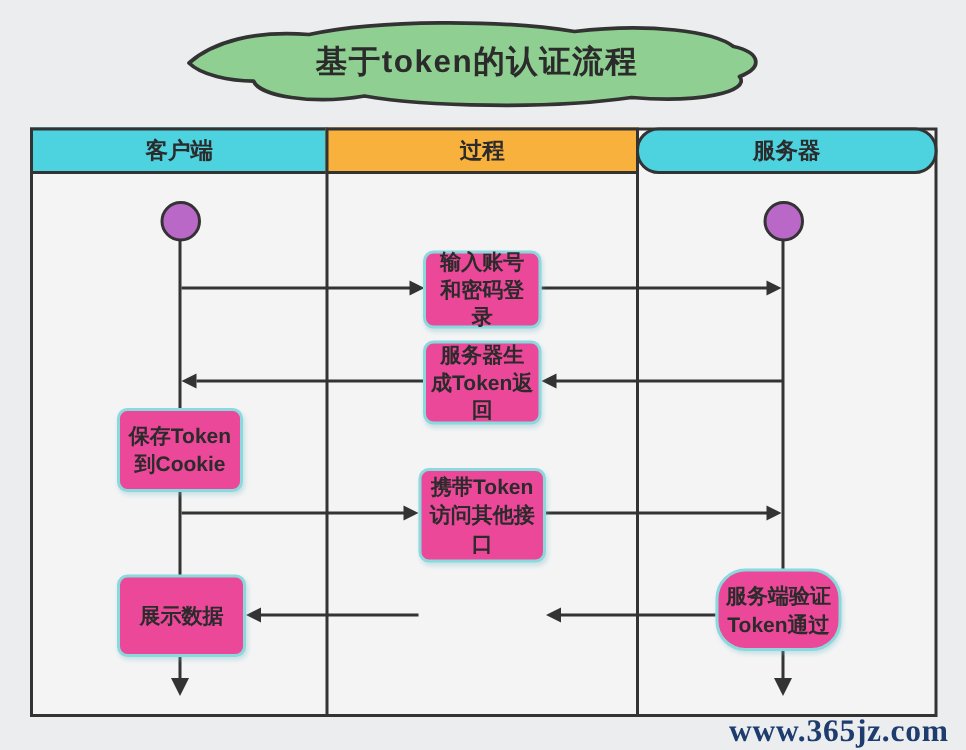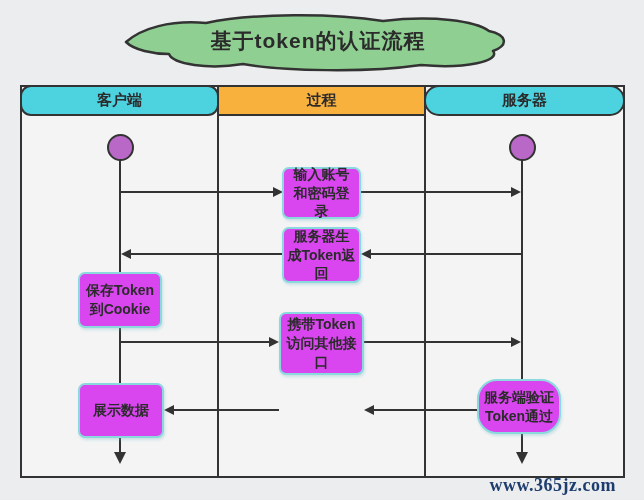--- a/index.html
+++ b/index.html
@@ -23,21 +23,21 @@
   .title-text{position:absolute;left:118px;top:12px;width:400px;height:58px;
     display:flex;align-items:center;justify-content:center;
     font-size:21px;font-weight:bold;color:var(--txt);letter-spacing:1px;}
 
   
   .frame{position:absolute;left:20px;top:85px;width:605px;height:393px;
     border:2px solid var(--line);background:var(--frame-bg);}
   .hdr{position:absolute;top:85px;height:31px;border:2px solid var(--line);
     display:flex;align-items:center;justify-content:center;
     font-size:15px;font-weight:bold;color:var(--txt);}
-  .hdr-client{left:20px;width:199px;background:var(--cyan);border-radius:11px;}
+  .hdr-client{left:20px;width:199px;background:var(--cyan);}
   .hdr-process{left:217px;width:209px;background:var(--orange);}
   .hdr-server{left:424px;width:201px;background:var(--cyan);border-radius:15px;}
   .divider{position:absolute;top:114px;height:362px;width:2px;background:var(--line);}
   .div-1{left:217px;}
   .div-2{left:424px;}
 
   
   .lifeline{position:absolute;width:2px;background:var(--line);top:160px;height:294px;}
   .ll-client{left:119px;}
   .ll-server{left:521px;}
@@ -58,35 +58,35 @@
     border-left:10px solid var(--line);}
   .head-l{position:absolute;width:0;height:0;z-index:3;
     border-top:5px solid transparent;border-bottom:5px solid transparent;
     border-right:10px solid var(--line);}
   .r1{top:191px;} .r1h{top:187px;}
   .r2{top:253px;} .r2h{top:249px;}
   .r3{top:341px;} .r3h{top:337px;}
   .r4{top:409px;} .r4h{top:405px;}
 
   
-  .node{position:absolute;background:#d946ef;border:2px solid var(--teal-border);
+  .node{position:absolute;background:#ec4899;border:2px solid var(--teal-border);
     border-radius:7px;display:flex;align-items:center;justify-content:center;
     text-align:center;font-size:14px;font-weight:bold;color:var(--txt);
     line-height:1.35;padding:3px;z-index:4;box-shadow:1px 2px 3px rgba(120,190,195,0.35);}
   .n-input{left:282px;top:167px;width:79px;height:52px;}
   .n-generate{left:282px;top:227px;width:79px;height:56px;}
   .n-save{left:78px;top:272px;width:84px;height:56px;}
   .n-carry{left:279px;top:312px;width:85px;height:63px;}
   .n-show{left:78px;top:383px;width:86px;height:55px;}
   .n-return{left:279px;top:384px;width:85px;height:52px;}
   .n-verify{left:477px;top:379px;width:84px;height:55px;border-radius:20px;}
 
   
   .watermark{position:absolute;left:486px;top:475px;width:130px;text-align:right;
-    font-family:"Liberation Serif","DejaVu Serif",serif;font-size:18px;
+    font-family:"Liberation Serif","DejaVu Serif",serif;font-size:21px;
     font-weight:600;color:var(--wm-blue);letter-spacing:0.5px;z-index:5;}
 </style>
 </head>
 <body>
 
 <div class="canvas">
 
   <svg class="title-svg" viewBox="0 0 400 62">
     <path d="M 8,30 C 24,16 52,8 88,11 C 135,1 215,1 265,9 C 315,3 358,9 371,19
              C 389,23 391,33 375,39 C 383,49 348,57 303,53 C 248,61 165,59 125,52

